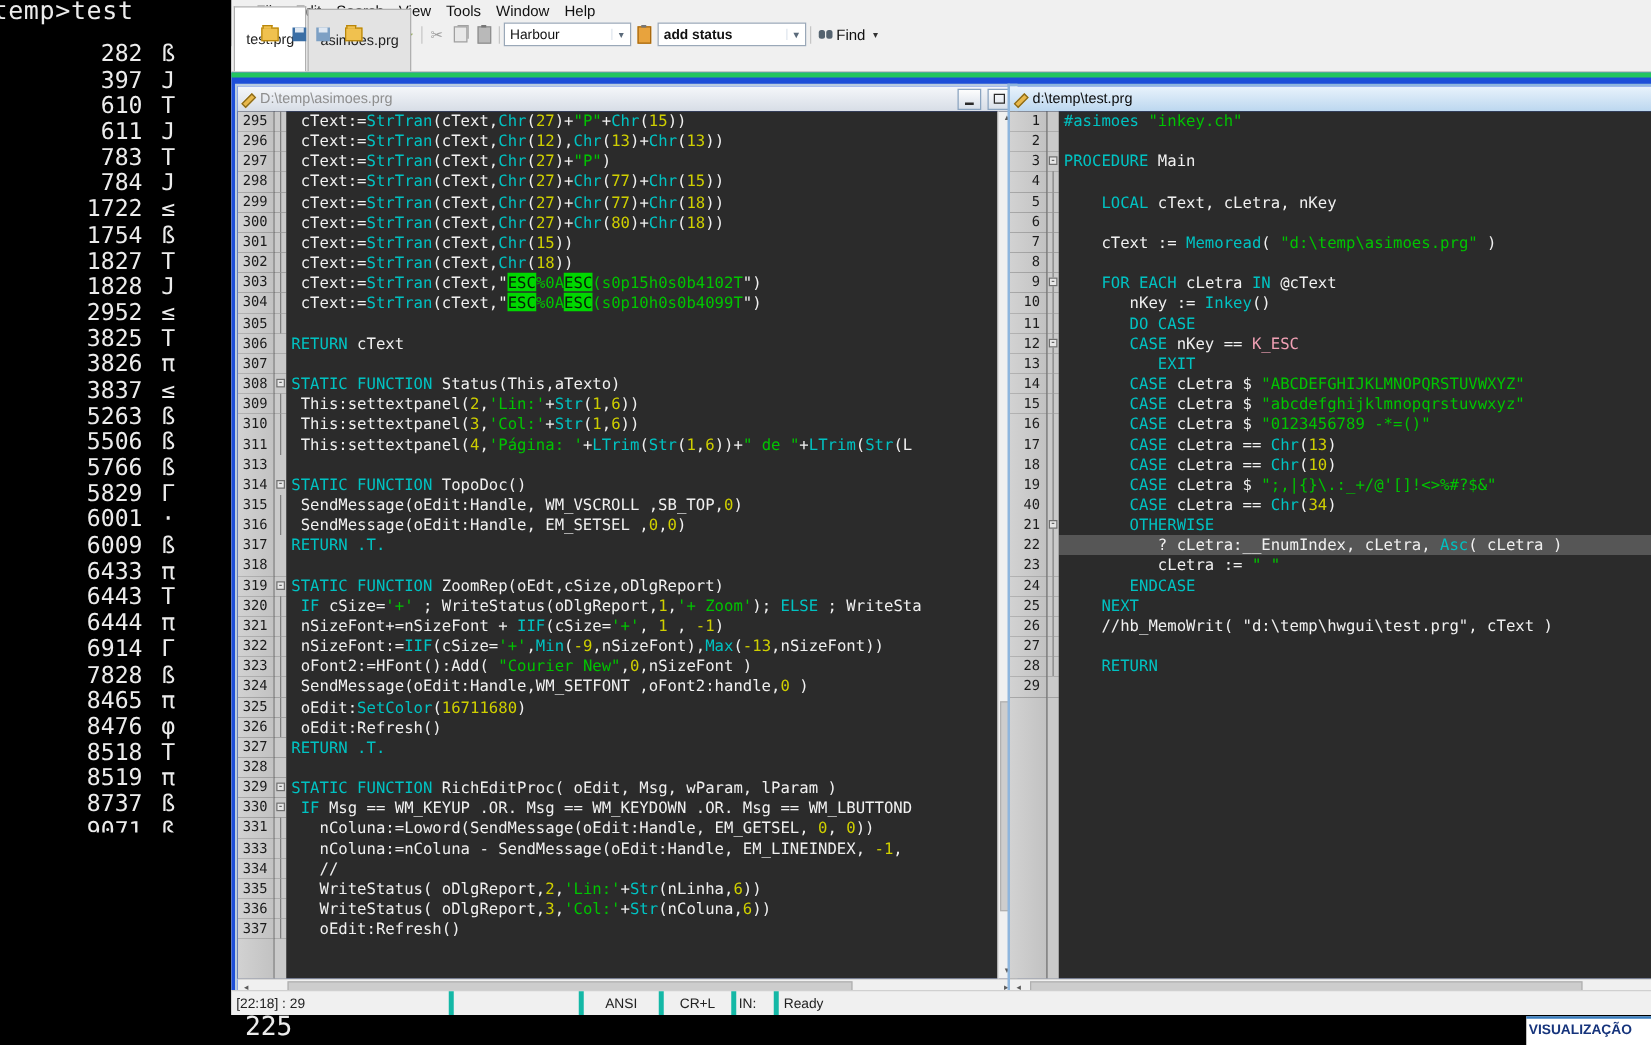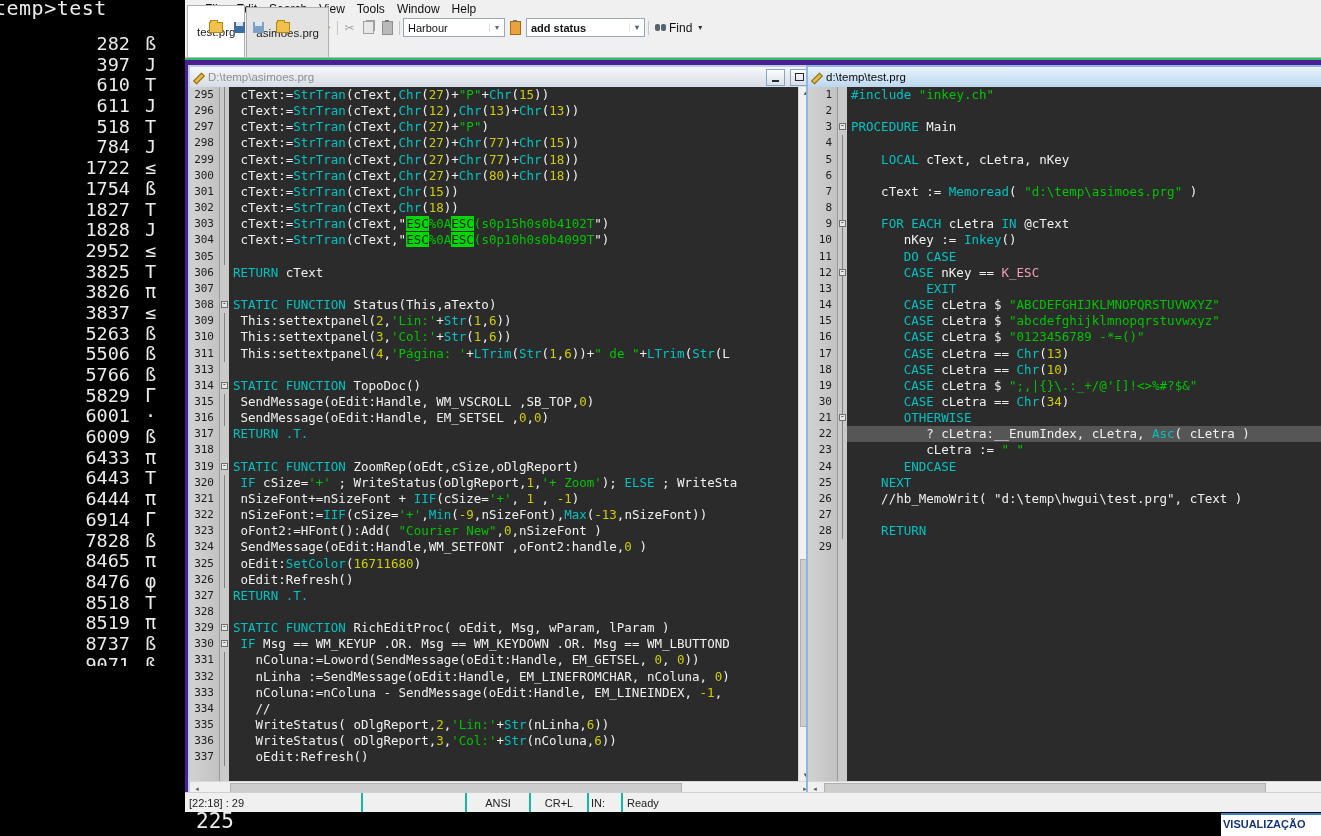--- a/index.html
+++ b/index.html
@@ -3,21 +3,21 @@
 <meta charset="utf-8">
 <style>
   html,body{margin:0;padding:0;}
   body{width:1321px;height:836px;background:#000;overflow:hidden;position:relative;
        font-family:"Liberation Sans",sans-serif;-webkit-font-smoothing:antialiased;}
 
   
   .terminal{position:absolute;left:0;top:0;width:185px;height:666px;background:#000;
             color:#ececec;font-family:"DejaVu Sans Mono",monospace;overflow:hidden;}
   .term-prompt{position:absolute;left:-6px;top:-4px;font-size:20px;letter-spacing:.5px;}
-  .term-rows{position:absolute;left:16px;top:34px;width:182px;}
+  .term-rows{position:absolute;left:0;top:34px;width:182px;}
   .term-row{height:20.7px;line-height:20.7px;font-size:18.5px;display:flex;}
   .term-num{width:114px;text-align:right;}
   .term-sym{margin-left:15px;}
   .term-footer{position:absolute;left:196px;top:809px;color:#ececec;
                font-family:"DejaVu Sans Mono",monospace;font-size:21px;}
 
   
   .app{position:absolute;left:185px;top:0;width:1136px;height:812px;background:#f0f0f0;
        display:flex;flex-direction:column;overflow:hidden;}
 
@@ -50,21 +50,21 @@
   .i-binoc{width:11px;height:7px;position:relative;margin-right:3px;}
   .i-binoc::before,.i-binoc::after{content:"";position:absolute;top:0;width:5px;height:7px;background:#55636f;border-radius:2px;}
   .i-binoc::before{left:0;} .i-binoc::after{right:0;}
   .find-arrow{font-size:8px;margin-left:6px;color:#333;}
 
   .tabbar{height:20px;display:flex;align-items:flex-end;padding-left:2px;background:#f0f0f0;border-bottom:1px solid #b9b9b9;}
   .tab{height:17px;display:flex;align-items:center;padding:16px 9px;font-size:11.5px;color:#222;
        border:1px solid #b0b0b0;border-bottom:none;background:#e3e3e3;margin-right:1px;}
   .tab.active{background:#fff;height:19px;}
 
-  .mdi{flex:1;background:#4c1d95;position:relative;border-top:2px solid #22c55e;overflow:hidden;}
+  .mdi{flex:1;background:#1d4ed8;position:relative;border-top:4px solid #22c55e;overflow:hidden;}
 
   
   .win{position:absolute;display:flex;flex-direction:column;overflow:hidden;}
   .win-left{left:3px;top:5px;width:622px;height:729px;border:2px solid #b9cce0;z-index:1;}
   .win-right{left:621px;top:5px;width:517px;height:729px;border:2px solid #8fb6dd;border-right:none;z-index:2;}
   .titlebar{height:20px;display:flex;align-items:center;padding:0 3px;font-size:11.5px;gap:4px;flex:0 0 20px;}
   .titlebar.inactive{background:linear-gradient(#f5f7fa,#d7dde6);color:#8e8e8e;}
   .titlebar.active{background:linear-gradient(#e9f3fc,#bcd7ef);color:#0a0a0a;}
   .pencil{width:11px;height:11px;position:relative;flex:0 0 11px;}
   .pencil::before{content:"";position:absolute;left:0;top:4px;width:10px;height:3px;background:#e8b84b;border:1px solid #8a6a1a;transform:rotate(-45deg);}
@@ -99,21 +99,21 @@
   .hscroll{height:14px;flex:0 0 14px;background:#f0f0f0;border-top:1px solid #d8d8d8;position:relative;
            font-size:7px;color:#5a5a5a;}
   .hscroll .sarrow{position:absolute;top:0;width:14px;height:13px;text-align:center;line-height:13px;}
   .sarrow.left{left:0;} .sarrow.right{right:0;}
   .hthumb{position:absolute;top:1px;height:11px;background:#cdcdcd;border:1px solid #b0b0b0;}
   .win-left .hthumb{left:40px;width:450px;}
   .win-right .hthumb{left:16px;width:440px;}
 
   .statusbar{height:19px;display:flex;align-items:center;background:#f0f0f0;border-top:1px solid #d0d0d0;
              font-size:11px;color:#222;}
-  .spanel{height:100%;display:flex;align-items:center;padding:0 4px;border-right:2px solid #14b8a6;box-sizing:border-box;}
+  .spanel{height:100%;display:flex;align-items:center;padding:0 4px;border-right:4px solid #14b8a6;box-sizing:border-box;}
   .sp0{width:178px;} .sp1{width:104px;} .sp2{width:64px;justify-content:center;}
   .sp3{width:58px;justify-content:center;} .sp4{width:34px;padding:0 2px;} .sp5{flex:1;border-right:none;}
 
   .viz-panel{position:absolute;left:1221px;top:813px;width:100px;height:23px;background:#fff;
              border-top:2px solid #3a7ebf;color:#16347c;font-weight:bold;font-size:11px;
              padding:3px 0 0 2px;box-sizing:border-box;overflow:hidden;}
 </style>
 </head>
 <body>
 
@@ -130,21 +130,21 @@
       </div>
       <div class="term-row">
         <span class="term-num">610</span>
         <span class="term-sym">T</span>
       </div>
       <div class="term-row">
         <span class="term-num">611</span>
         <span class="term-sym">J</span>
       </div>
       <div class="term-row">
-        <span class="term-num">518</span>
+        <span class="term-num">783</span>
         <span class="term-sym">T</span>
       </div>
       <div class="term-row">
         <span class="term-num">784</span>
         <span class="term-sym">J</span>
       </div>
       <div class="term-row">
         <span class="term-num">1722</span>
         <span class="term-sym">≤</span>
       </div>
@@ -392,21 +392,20 @@
             <div class="crow"><span class="lnum">322</span><span class="lfold guide"></span><span class="lcode"><span class="c-w"> nSizeFont:=</span><span class="c-k">IIF</span><span class="c-w">(cSize=</span><span class="c-s">'+'</span><span class="c-w">,</span><span class="c-k">Min</span><span class="c-w">(</span><span class="c-n">-9</span><span class="c-w">,nSizeFont),</span><span class="c-k">Max</span><span class="c-w">(</span><span class="c-n">-13</span><span class="c-w">,nSizeFont))</span></span></div>
             <div class="crow"><span class="lnum">323</span><span class="lfold guide"></span><span class="lcode"><span class="c-w"> oFont2:=HFont():Add( </span><span class="c-s">"Courier New"</span><span class="c-w">,</span><span class="c-n">0</span><span class="c-w">,nSizeFont )</span></span></div>
             <div class="crow"><span class="lnum">324</span><span class="lfold guide"></span><span class="lcode"><span class="c-w"> SendMessage(oEdit:Handle,WM_SETFONT ,oFont2:handle,</span><span class="c-n">0</span><span class="c-w"> )</span></span></div>
             <div class="crow"><span class="lnum">325</span><span class="lfold guide"></span><span class="lcode"><span class="c-w"> oEdit:</span><span class="c-k">SetColor</span><span class="c-w">(</span><span class="c-n">16711680</span><span class="c-w">)</span></span></div>
             <div class="crow"><span class="lnum">326</span><span class="lfold guide"></span><span class="lcode"><span class="c-w"> oEdit:Refresh()</span></span></div>
             <div class="crow"><span class="lnum">327</span><span class="lfold"></span><span class="lcode"><span class="c-k">RETURN</span><span class="c-w"> </span><span class="c-k">.T.</span></span></div>
             <div class="crow"><span class="lnum">328</span><span class="lfold"></span><span class="lcode"></span></div>
             <div class="crow"><span class="lnum">329</span><span class="lfold"><span class="fbox">-</span></span><span class="lcode"><span class="c-k">STATIC FUNCTION</span><span class="c-w"> RichEditProc( oEdit, Msg, wParam, lParam )</span></span></div>
             <div class="crow"><span class="lnum">330</span><span class="lfold"><span class="fbox">-</span></span><span class="lcode"><span class="c-w"> </span><span class="c-k">IF</span><span class="c-w"> Msg == WM_KEYUP .OR. Msg == WM_KEYDOWN .OR. Msg == WM_LBUTTOND</span></span></div>
             <div class="crow"><span class="lnum">331</span><span class="lfold guide"></span><span class="lcode"><span class="c-w">   nColuna:=Loword(SendMessage(oEdit:Handle, EM_GETSEL, </span><span class="c-n">0</span><span class="c-w">, </span><span class="c-n">0</span><span class="c-w">))</span></span></div>
-            <div class="crow"><span class="lnum">332</span><span class="lfold guide"></span><span class="lcode"><span class="c-w">   nLinha :=SendMessage(oEdit:Handle, EM_LINEFROMCHAR, nColuna, </span><span class="c-n">0</span><span class="c-w">)</span></span></div>
             <div class="crow"><span class="lnum">333</span><span class="lfold guide"></span><span class="lcode"><span class="c-w">   nColuna:=nColuna - SendMessage(oEdit:Handle, EM_LINEINDEX, </span><span class="c-n">-1</span><span class="c-w">, </span></span></div>
             <div class="crow"><span class="lnum">334</span><span class="lfold guide"></span><span class="lcode"><span class="c-w">   //</span></span></div>
             <div class="crow"><span class="lnum">335</span><span class="lfold guide"></span><span class="lcode"><span class="c-w">   WriteStatus( oDlgReport,</span><span class="c-n">2</span><span class="c-w">,</span><span class="c-s">'Lin:'</span><span class="c-w">+</span><span class="c-k">Str</span><span class="c-w">(nLinha,</span><span class="c-n">6</span><span class="c-w">))</span></span></div>
             <div class="crow"><span class="lnum">336</span><span class="lfold guide"></span><span class="lcode"><span class="c-w">   WriteStatus( oDlgReport,</span><span class="c-n">3</span><span class="c-w">,</span><span class="c-s">'Col:'</span><span class="c-w">+</span><span class="c-k">Str</span><span class="c-w">(nColuna,</span><span class="c-n">6</span><span class="c-w">))</span></span></div>
             <div class="crow"><span class="lnum">337</span><span class="lfold guide"></span><span class="lcode"><span class="c-w">   oEdit:Refresh()</span></span></div>
             <div class="crow fill"><span class="lnum"></span><span class="lfold"></span><span class="lcode"></span></div>
           </div>
         <div class="vscroll">
           <span class="sarrow up">▴</span>
           <span class="vthumb"></span>
@@ -420,40 +419,40 @@
       </div>
     </div>
 
     <div class="win win-right" id="win-right">
       <div class="titlebar active">
         <span class="pencil"></span>
         <span class="t-title">d:\temp\test.prg</span>
       </div>
       <div class="win-main">
         <div class="lines">
-            <div class="crow"><span class="lnum">1</span><span class="lfold"></span><span class="lcode"><span class="c-k">#include</span><span class="c-w"> </span><span class="c-s">"inkey.ch"</span></span></div>
+            <div class="crow"><span class="lnum">1</span><span class="lfold"></span><span class="lcode"><span class="c-k">#asimoes</span><span class="c-w"> </span><span class="c-s">"inkey.ch"</span></span></div>
             <div class="crow"><span class="lnum">2</span><span class="lfold"></span><span class="lcode"></span></div>
             <div class="crow"><span class="lnum">3</span><span class="lfold"><span class="fbox">-</span></span><span class="lcode"><span class="c-k">PROCEDURE</span><span class="c-w"> Main</span></span></div>
             <div class="crow"><span class="lnum">4</span><span class="lfold guide"></span><span class="lcode"></span></div>
             <div class="crow"><span class="lnum">5</span><span class="lfold guide"></span><span class="lcode"><span class="c-w">    </span><span class="c-k">LOCAL</span><span class="c-w"> cText, cLetra, nKey</span></span></div>
             <div class="crow"><span class="lnum">6</span><span class="lfold guide"></span><span class="lcode"></span></div>
             <div class="crow"><span class="lnum">7</span><span class="lfold guide"></span><span class="lcode"><span class="c-w">    cText := </span><span class="c-k">Memoread</span><span class="c-w">( </span><span class="c-s">"d:\temp\asimoes.prg"</span><span class="c-w"> )</span></span></div>
             <div class="crow"><span class="lnum">8</span><span class="lfold guide"></span><span class="lcode"></span></div>
             <div class="crow"><span class="lnum">9</span><span class="lfold guide"><span class="fbox">-</span></span><span class="lcode"><span class="c-w">    </span><span class="c-k">FOR EACH</span><span class="c-w"> cLetra </span><span class="c-k">IN</span><span class="c-w"> @cText</span></span></div>
             <div class="crow"><span class="lnum">10</span><span class="lfold guide"></span><span class="lcode"><span class="c-w">       nKey := </span><span class="c-k">Inkey</span><span class="c-w">()</span></span></div>
             <div class="crow"><span class="lnum">11</span><span class="lfold guide"></span><span class="lcode"><span class="c-w">       </span><span class="c-k">DO CASE</span></span></div>
             <div class="crow"><span class="lnum">12</span><span class="lfold guide"><span class="fbox">-</span></span><span class="lcode"><span class="c-w">       </span><span class="c-k">CASE</span><span class="c-w"> nKey == </span><span class="c-p">K_ESC</span></span></div>
             <div class="crow"><span class="lnum">13</span><span class="lfold guide"></span><span class="lcode"><span class="c-w">          </span><span class="c-k">EXIT</span></span></div>
             <div class="crow"><span class="lnum">14</span><span class="lfold guide"></span><span class="lcode"><span class="c-w">       </span><span class="c-k">CASE</span><span class="c-w"> cLetra $ </span><span class="c-s">"ABCDEFGHIJKLMNOPQRSTUVWXYZ"</span></span></div>
             <div class="crow"><span class="lnum">15</span><span class="lfold guide"></span><span class="lcode"><span class="c-w">       </span><span class="c-k">CASE</span><span class="c-w"> cLetra $ </span><span class="c-s">"abcdefghijklmnopqrstuvwxyz"</span></span></div>
             <div class="crow"><span class="lnum">16</span><span class="lfold guide"></span><span class="lcode"><span class="c-w">       </span><span class="c-k">CASE</span><span class="c-w"> cLetra $ </span><span class="c-s">"0123456789 -*=()"</span></span></div>
             <div class="crow"><span class="lnum">17</span><span class="lfold guide"></span><span class="lcode"><span class="c-w">       </span><span class="c-k">CASE</span><span class="c-w"> cLetra == </span><span class="c-k">Chr</span><span class="c-w">(</span><span class="c-n">13</span><span class="c-w">)</span></span></div>
             <div class="crow"><span class="lnum">18</span><span class="lfold guide"></span><span class="lcode"><span class="c-w">       </span><span class="c-k">CASE</span><span class="c-w"> cLetra == </span><span class="c-k">Chr</span><span class="c-w">(</span><span class="c-n">10</span><span class="c-w">)</span></span></div>
             <div class="crow"><span class="lnum">19</span><span class="lfold guide"></span><span class="lcode"><span class="c-w">       </span><span class="c-k">CASE</span><span class="c-w"> cLetra $ </span><span class="c-s">";,|{}\.:_+/@'[]!&lt;&gt;%#?$&amp;"</span></span></div>
-            <div class="crow"><span class="lnum">30</span><span class="lfold guide"></span><span class="lcode"><span class="c-w">       </span><span class="c-k">CASE</span><span class="c-w"> cLetra == </span><span class="c-k">Chr</span><span class="c-w">(</span><span class="c-n">34</span><span class="c-w">)</span></span></div>
+            <div class="crow"><span class="lnum">40</span><span class="lfold guide"></span><span class="lcode"><span class="c-w">       </span><span class="c-k">CASE</span><span class="c-w"> cLetra == </span><span class="c-k">Chr</span><span class="c-w">(</span><span class="c-n">34</span><span class="c-w">)</span></span></div>
             <div class="crow"><span class="lnum">21</span><span class="lfold guide"><span class="fbox">-</span></span><span class="lcode"><span class="c-w">       </span><span class="c-k">OTHERWISE</span></span></div>
             <div class="crow"><span class="lnum">22</span><span class="lfold guide"></span><span class="lcode hl"><span class="c-w">          ? cLetra:__EnumIndex, cLetra, </span><span class="c-k">Asc</span><span class="c-w">( cLetra )</span></span></div>
             <div class="crow"><span class="lnum">23</span><span class="lfold guide"></span><span class="lcode"><span class="c-w">          cLetra := </span><span class="c-s">" "</span></span></div>
             <div class="crow"><span class="lnum">24</span><span class="lfold guide"></span><span class="lcode"><span class="c-w">       </span><span class="c-k">ENDCASE</span></span></div>
             <div class="crow"><span class="lnum">25</span><span class="lfold guide"></span><span class="lcode"><span class="c-w">    </span><span class="c-k">NEXT</span></span></div>
             <div class="crow"><span class="lnum">26</span><span class="lfold guide"></span><span class="lcode"><span class="c-w">    //hb_MemoWrit( "d:\temp\hwgui\test.prg", cText )</span></span></div>
             <div class="crow"><span class="lnum">27</span><span class="lfold guide"></span><span class="lcode"></span></div>
             <div class="crow"><span class="lnum">28</span><span class="lfold guide"></span><span class="lcode"><span class="c-w">    </span><span class="c-k">RETURN</span></span></div>
             <div class="crow"><span class="lnum">29</span><span class="lfold"></span><span class="lcode"></span></div>
             <div class="crow fill"><span class="lnum"></span><span class="lfold"></span><span class="lcode"></span></div>

